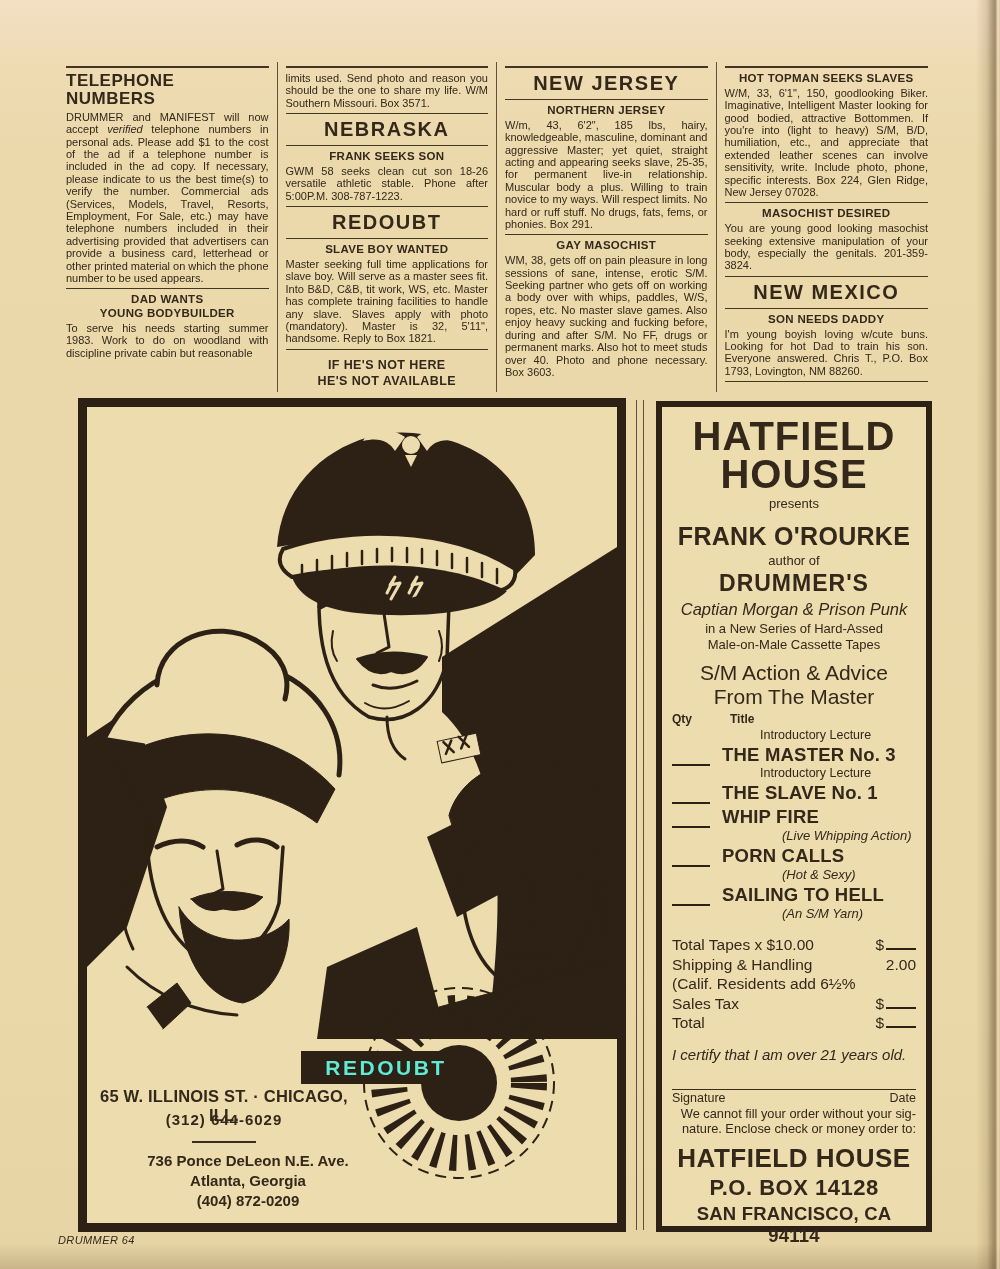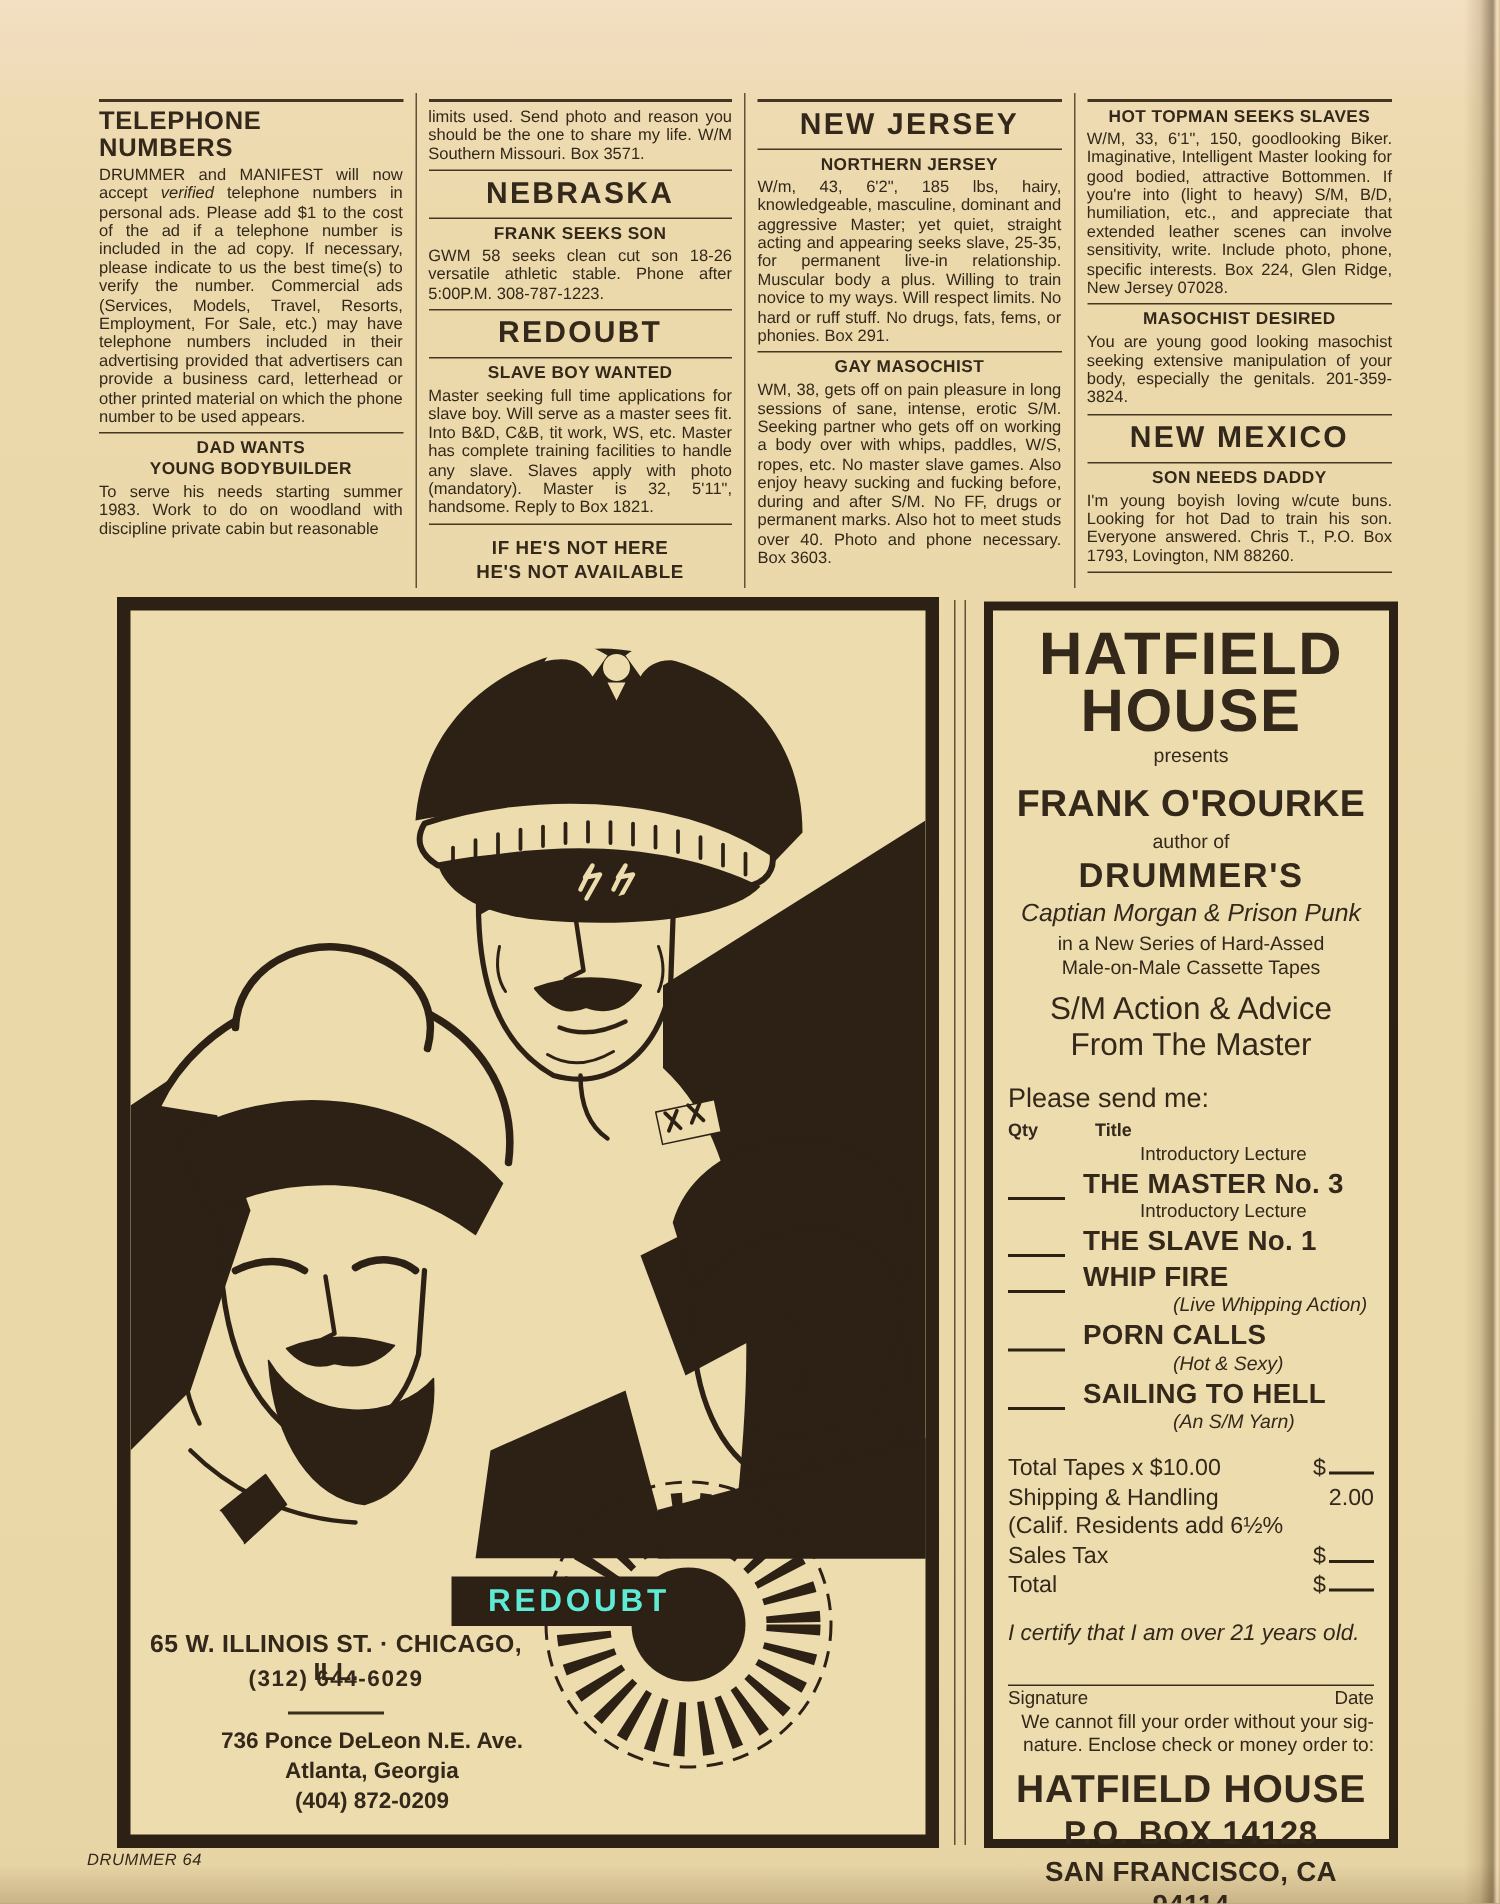--- a/index.html
+++ b/index.html
@@ -276,21 +276,20 @@
     <div class="hh-presents">presents</div>
     <div class="hh-author">FRANK O'ROURKE</div>
     <div class="hh-authorof">author of</div>
     <div class="hh-drummers">DRUMMER'S</div>
     <div class="hh-works">Captian Morgan &amp; Prison Punk</div>
     <div class="hh-series">in a New Series of Hard-Assed
 Male-on-Male Cassette Tapes</div>
     <div class="hh-tagline">S/M Action &amp; Advice
 From The Master</div>
 
-    <div class="hh-sendme">Please send me:</div>
     <div class="hh-qtyrow">
       <span class="q">Qty</span>
       <span>Title</span>
     </div>
 
     <div class="order">
       <div class="note-above">Introductory Lecture</div>
       <div class="item-row">
         <span class="blank"></span>
         <span class="item-title">THE MASTER No. 3</span>

